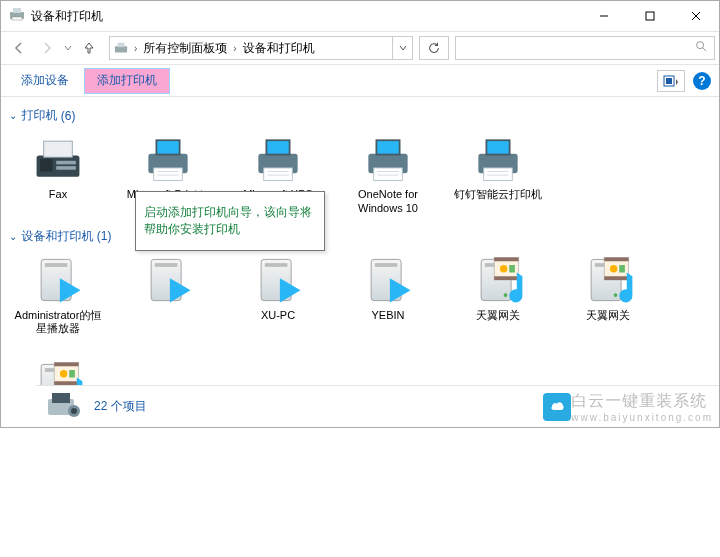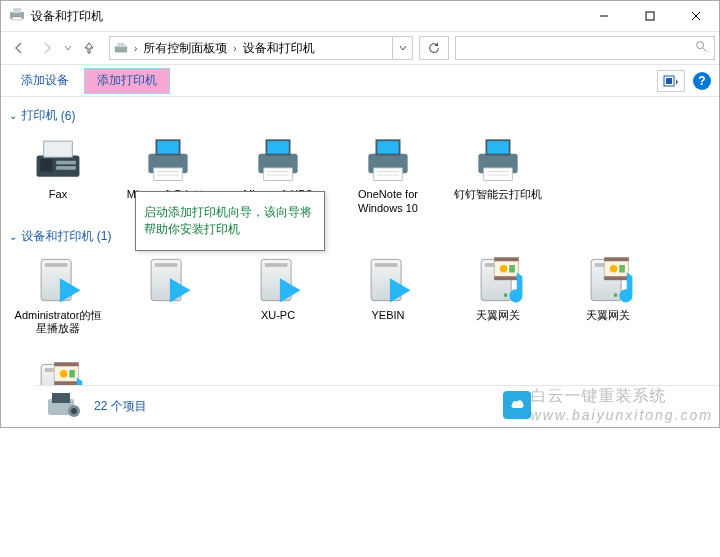--- a/index.html
+++ b/index.html
@@ -29,21 +29,21 @@
 .group-header .chev { font-size: 10px; margin-right: 4px; }
 .items { display: flex; flex-wrap: wrap; gap: 12px; }
 .item { width: 98px; display: flex; flex-direction: column; align-items: center; padding: 6px 2px; }
 .item .iconwrap { width: 60px; height: 50px; display: flex; align-items: center; justify-content: center; }
 .item .label { font-size: 11px; text-align: center; color: #000; margin-top: 4px; line-height: 1.25; word-break: break-word; max-height: 42px; overflow: hidden; }
 .tooltip { position: absolute; left: 134px; top: 94px; background: #fff; border: 1px solid #777; padding: 12px 8px; font-size: 12px; color: #15803d; box-shadow: 2px 2px 4px rgba(0,0,0,.15); z-index: 5; max-width: 190px;}
 .statusbar { height: 42px; border-top: 1px solid #e5e5e5; display: flex; align-items: center; padding-left: 8px; font-size: 12px; color: #1a5aa8; gap: 10px; margin-left: 35px;}
 .watermark { position: absolute; right: 6px; bottom: 4px; display: flex; align-items: center; gap: 0; }
 .watermark .box { width: 28px; height: 28px; background: #29abe2; border-radius: 4px; display:flex;align-items:center;justify-content:center;}
 .watermark .txt { color: #bdbdbd; font-size: 16px; letter-spacing: 1px;}
-.watermark .sub { color: #bdbdbd; font-size: 14px; letter-spacing: 2px; font-style: italic; }
+.watermark .sub { color: #bdbdbd; font-size: 10px; letter-spacing: 2px; }
 .bc-icon{display:inline-flex;align-items:center;}
 </style>
 </head>
 <body>
 
 <div class="window">
 
   <div class="titlebar">
     <span>
       <svg width="16" height="16" viewBox="0 0 16 16">

